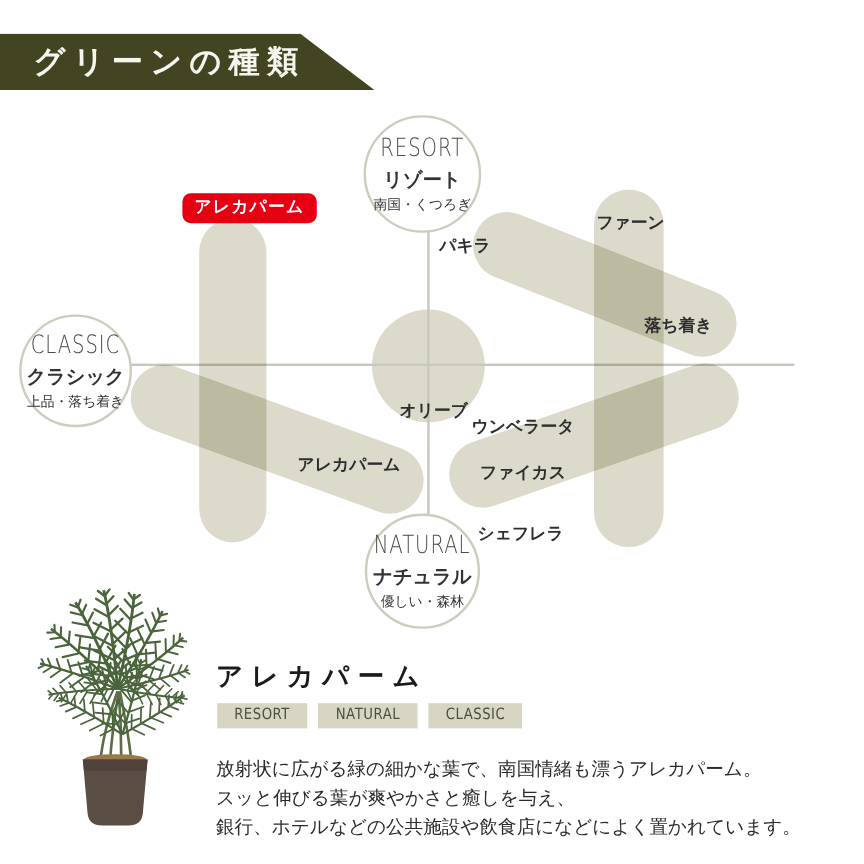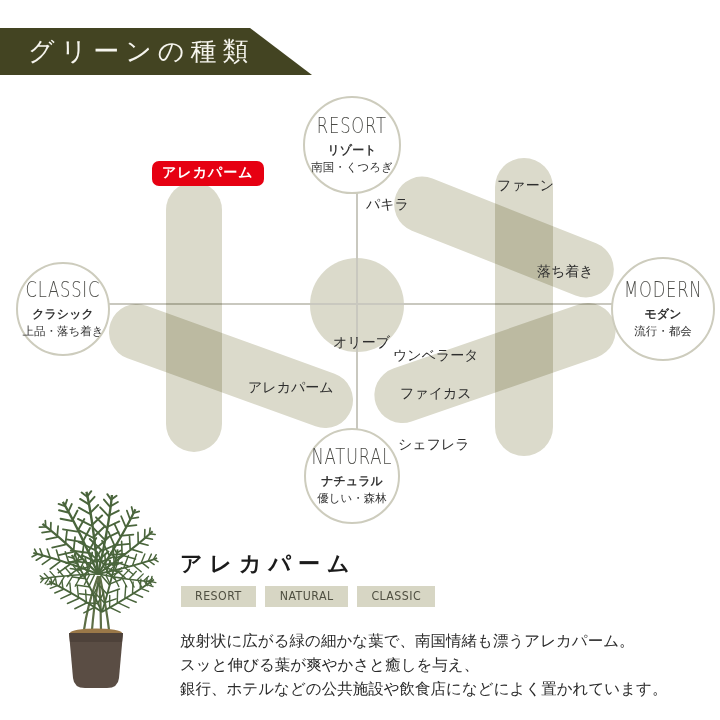--- a/index.html
+++ b/index.html
@@ -8,21 +8,21 @@
 
   
   .banner {
     position:absolute; left:0; top:28px; width:312px; height:47px;
     background:#434422;
     clip-path:polygon(0 0, 250px 0, 312px 100%, 0 100%);
     display:flex; align-items:center;
   }
   .banner-title {
     font-family:"DejaVu Serif","Liberation Serif",serif;
-    color:#f6f5ee; font-size:26px; font-weight:400;
+    color:#f6f5ee; font-size:26px; font-weight:700;
     letter-spacing:6px; padding-left:28px; white-space:nowrap;
   }
 
   
   .diagram { position:absolute; left:0; top:80px; width:720px; height:460px; }
 
   .center-circle {
     position:absolute; left:310px; top:178px; width:94px; height:94px;
     border-radius:50%; background:#dbdacb;
   }
@@ -46,25 +46,25 @@
     text-align:center;
   }
   .node-resort  { left:303px; top:16px;  width:98px;  height:98px; }
   .node-classic { left:16px;  top:182px; width:94px;  height:94px; }
   .node-modern  { left:611px; top:177px; width:104px; height:104px; }
   .node-natural { left:304px; top:348px; width:96px;  height:96px; }
   .node-en {
     font-size:21px; font-weight:300; color:#4b4b47; letter-spacing:1px;
     transform:scaleX(0.78); white-space:nowrap; line-height:1.1; margin-bottom:3px;
   }
-  .node-jp  { font-size:12px; font-weight:700; color:#333; line-height:1.5; white-space:nowrap; }
+  .node-jp  { font-size:16px; font-weight:700; color:#333; line-height:1.5; white-space:nowrap; }
   .node-sub { font-size:11.5px; font-weight:400; color:#333; line-height:1.4; white-space:nowrap; }
 
   .plant-label {
-    position:absolute; font-size:14px; font-weight:400; color:#2e2e2e; white-space:nowrap;
+    position:absolute; font-size:14px; font-weight:700; color:#2e2e2e; white-space:nowrap;
   }
   .badge {
     position:absolute; left:152px; top:81px; background:#e60012; color:#fff;
     font-size:14px; font-weight:700; letter-spacing:1px;
     padding:3px 10px 4px; border-radius:7px; white-space:nowrap;
   }
 
   
   .product-img { position:absolute; left:22px; top:452px; width:165px; height:265px; }
   .product-name {
@@ -106,25 +106,20 @@
 
     <div class="node node-resort">
       <div class="node-en">RESORT</div>
       <div class="node-jp">リゾート</div>
       <div class="node-sub">南国・くつろぎ</div>
     </div>
     <div class="node node-classic">
       <div class="node-en">CLASSIC</div>
       <div class="node-jp">クラシック</div>
       <div class="node-sub">上品・落ち着き</div>
-    </div>
-    <div class="node node-modern">
-      <div class="node-en">MODERN</div>
-      <div class="node-jp">モダン</div>
-      <div class="node-sub">流行・都会</div>
     </div>
     <div class="node node-natural">
       <div class="node-en">NATURAL</div>
       <div class="node-jp">ナチュラル</div>
       <div class="node-sub">優しい・森林</div>
     </div>
 
     <div class="badge">アレカパーム</div>
 
     <div class="plant-label" style="left:366px; top:116px;">パキラ</div>

